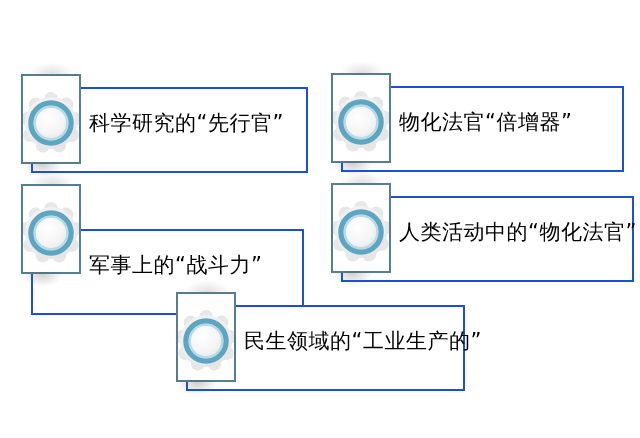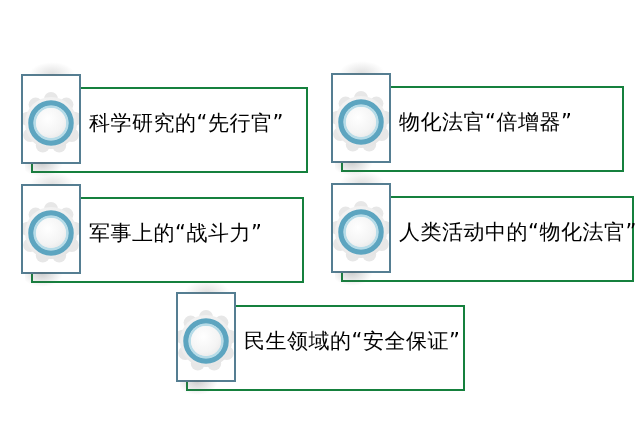--- a/index.html
+++ b/index.html
@@ -22,21 +22,21 @@
   .group {
     position: absolute;
     width: 0; height: 0;
   }
   .panel {
     position: absolute;
     top: 13px;
     left: 10px;
     height: 86px;
     background: #ffffff;
-    border: 2px solid #15803d;
+    border: 2px solid #1d4ed8;
     box-sizing: border-box;
     display: flex;
     align-items: center;
     padding-left: 56px;
     padding-bottom: 12px;
     z-index: 1;
   }
   .label {
     font-size: 21px;
     line-height: 1.1;
@@ -133,21 +133,21 @@
     <div class="iconbox">
       <div class="shadow-top"></div>
       <div class="shadow-bottom"></div>
       <svg class="gear-svg">
           <use href="#gear-sym"></use>
         </svg>
     </div>
   </div>
 
   <div class="group" style="left:21px; top:184px;">
-    <div class="panel" style="width:273px;">
+    <div class="panel" style="width:273px;margin-top:32px;">
       <span class="label">军事上的“战斗力”</span>
     </div>
     <div class="iconbox">
       <div class="shadow-top"></div>
       <div class="shadow-bottom"></div>
       <svg class="gear-svg">
           <use href="#gear-sym"></use>
         </svg>
     </div>
   </div>
@@ -160,21 +160,21 @@
       <div class="shadow-top"></div>
       <div class="shadow-bottom"></div>
       <svg class="gear-svg">
           <use href="#gear-sym"></use>
         </svg>
     </div>
   </div>
 
   <div class="group" style="left:176px; top:292px;">
     <div class="panel" style="width:279px;">
-      <span class="label">民生领域的“安全保证”</span>
+      <span class="label">民生领域的“工业生产的”</span>
     </div>
     <div class="iconbox">
       <div class="shadow-top"></div>
       <div class="shadow-bottom"></div>
       <svg class="gear-svg">
           <use href="#gear-sym"></use>
         </svg>
     </div>
   </div>
 

